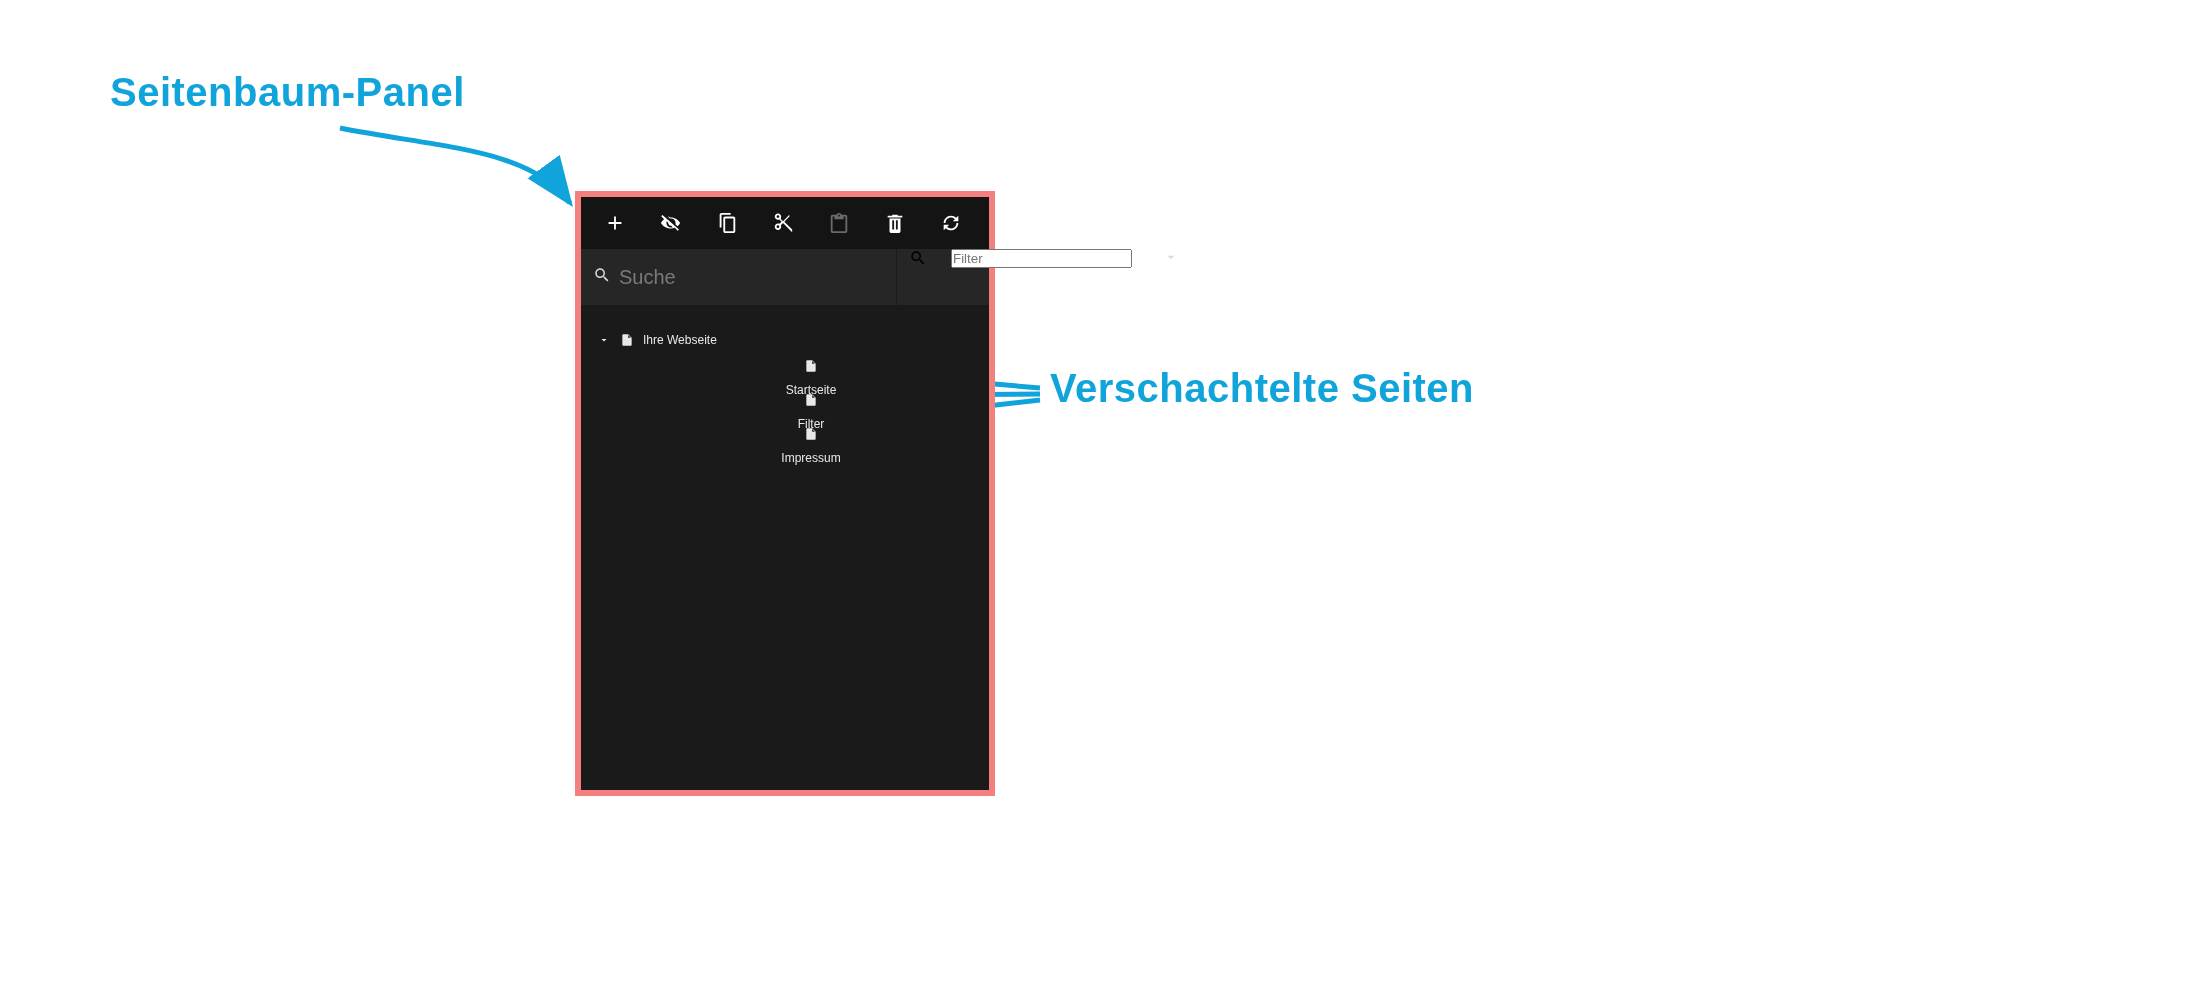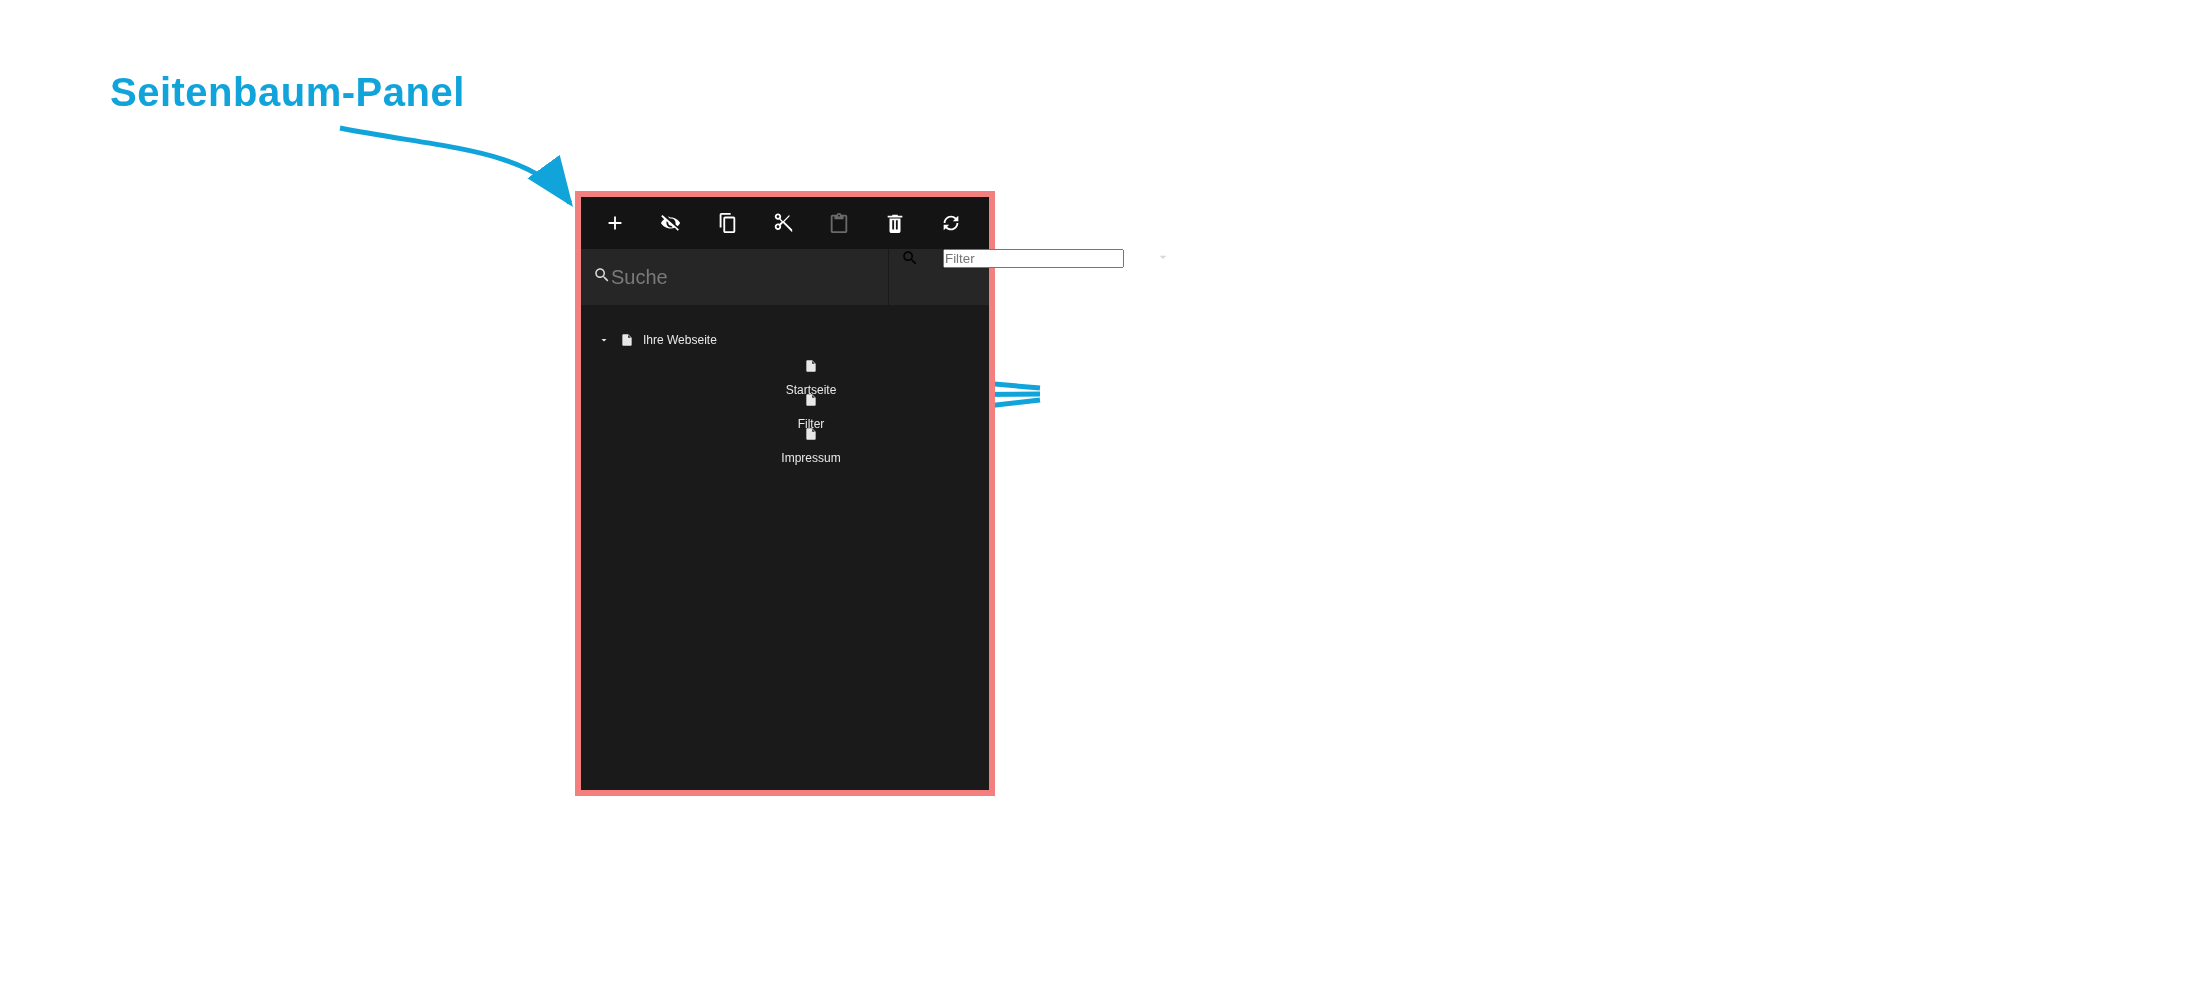--- a/index.html
+++ b/index.html
@@ -12,21 +12,21 @@
   .anno.right { left: 1050px; top: 318px; }
 
   
   .panel-wrap { position: absolute; left: 575px; top: 143px; width: 420px; height: 605px; border: 6px solid #f47f7f; background: #1a1a1a; }
   .toolbar { display: flex; align-items: center; height: 52px; background: #141414; padding: 0 6px; gap: 0; }
   .tbtn { width: 56px; height: 52px; display: flex; align-items: center; justify-content: center; color: #ffffff; cursor: pointer; }
   .tbtn.dim { color: #6a6a6a; }
   .tbtn svg { width: 22px; height: 22px; display: block; }
 
   .search-row { display: flex; height: 56px; background: #262626; }
-  .search-cell { display: flex; align-items: center; flex: 1; padding: 0 12px; gap: 0; border-right: 1px solid #1a1a1a; }
+  .search-cell { display: flex; align-items: center; flex: 1; padding: 0 12px; gap: 8px; border-right: 1px solid #1a1a1a; }
   .search-cell:last-child { border-right: none; }
   .search-cell .mag { color: #d8d8d8; }
   .search-cell input { flex: 1; background: transparent; border: none; outline: none; color: #d0d0d0; font-size: 20px; }
   .search-cell input::placeholder { color: #7a7a7a; }
   .filter-cell { flex: 1; display: flex; align-items: flex-start; padding: 0 12px; gap: 24px; }
   .chev-wrap { width: 30px; display: flex; align-items: center; justify-content: center; color: #d8d8d8; cursor: pointer; }
 
   .tree { padding: 18px 12px; color: #e8e8e8; font-size: 12px; }
   .tree-row { display: flex; align-items: center; height: 34px; gap: 8px; padding-left: 4px; cursor: pointer; }
   .tree-row.child { padding-left: 52px; flex-direction: column; }
@@ -36,20 +36,21 @@
 
   
   .overlay { position: absolute; left: 0; top: 0; width: 2192px; height: 986px; pointer-events: none; }
 </style>
 </head>
 <body>
 
 <div class="canvas">
 
   <div class="anno left">Seitenbaum-Panel</div>
+  <div class="anno right">Verschachtelte Seiten</div>
 
   <svg class="overlay" viewBox="0 0 2192 986">
     <defs>
       <marker id="arrowhead" markerWidth="10" markerHeight="8" refX="9" refY="4" orient="auto">
         <polygon points="0 0, 10 4, 0 8" fill="#10a4db"></polygon>
       </marker>
     </defs>
 
     <path d="M 340 80 C 440 100, 530 100, 570 155" stroke="#10a4db" stroke-width="5" fill="none" marker-end="url(#arrowhead)"></path>
 

